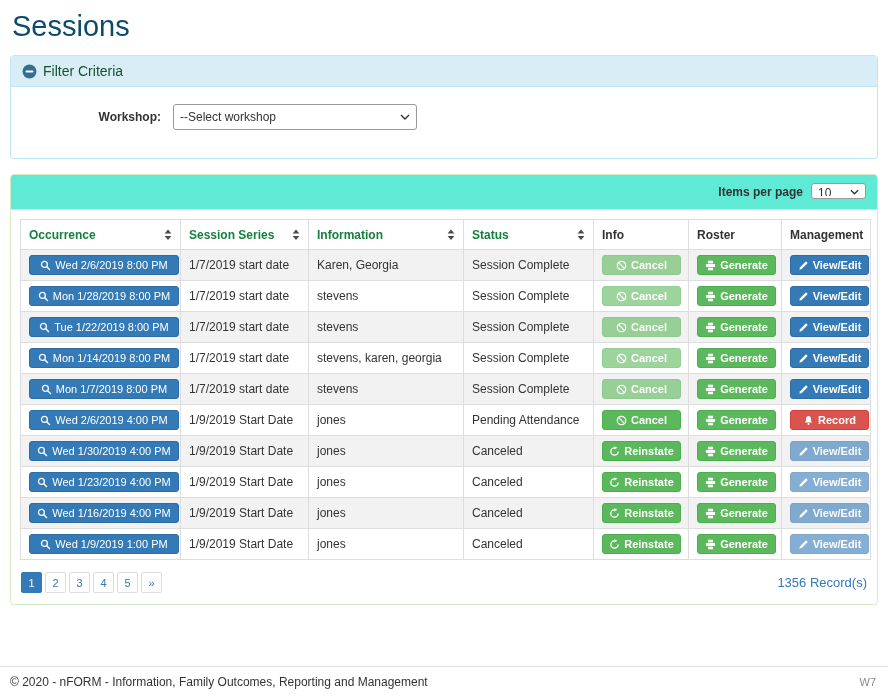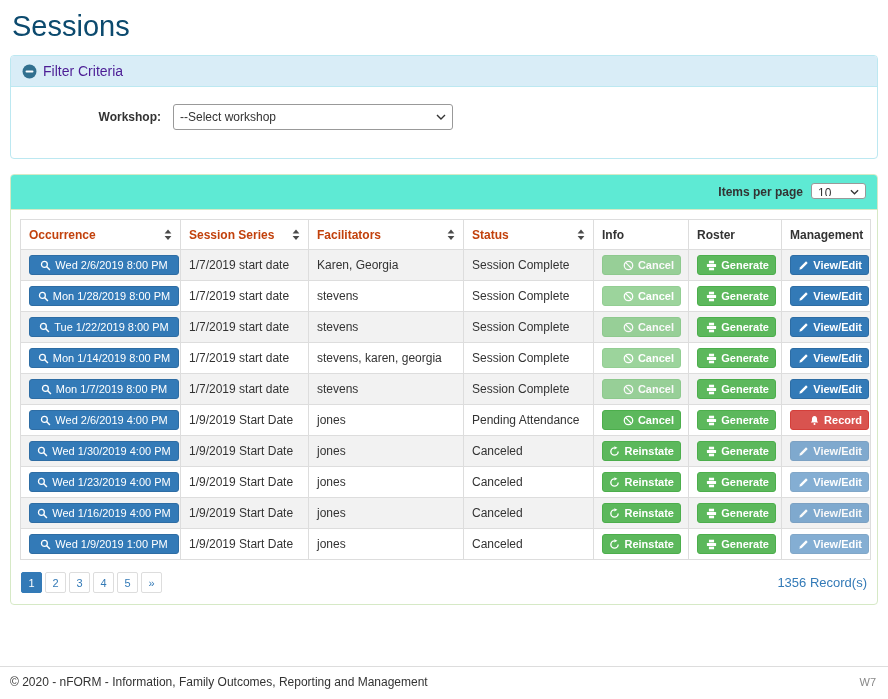--- a/index.html
+++ b/index.html
@@ -6,71 +6,71 @@
   html, body { width: 888px; background: #fff; color: #333; font-family: "Liberation Sans", sans-serif; }
   body { min-height: 699px; display: flex; flex-direction: column; }
 
   .content { padding: 8px 10px 0 10px; flex: 1 0 auto; }
 
   h1 { font-size: 29px; font-weight: 400; color: #0c4a6e; margin: 2px 0 12px 2px; }
 
   .panel { border: 1px solid; border-radius: 4px; margin-bottom: 15px; background: #fff; }
   .panel-info { border-color: #bce8f1; }
   .panel-info > .panel-heading {
-    background: #d9edf7; color: #4c1d95; padding: 7px 11px; font-size: 14px;
+    background: #d9edf7; color: #14532d; padding: 7px 11px; font-size: 14px;
     border-bottom: 1px solid #bce8f1; border-radius: 3px 3px 0 0;
     display: flex; align-items: center; gap: 6px;
   }
   .panel-success { border-color: #d6e9c6; }
   .panel-success > .panel-heading {
     background: #5eead4; padding: 8px 11px; border-bottom: 1px solid #d6e9c6;
     border-radius: 3px 3px 0 0; display: flex; justify-content: flex-end; align-items: center; gap: 8px;
   }
   .ipp-label { font-size: 12px; font-weight: bold; color: #333; }
 
   .filter-body { padding: 17px 12px 15px 12px; }
   .filter-row { display: flex; margin-bottom: 11px; }
   .filter-row:last-child { margin-bottom: 2px; }
   .filter-group { display: flex; align-items: center; justify-content: center; }
   .filter-label { width: 150px; text-align: right; font-weight: bold; font-size: 12px; padding-right: 12px; color: #333; }
   .filter-label.wide { width: 163px; }
 
   .select-wrap { position: relative; display: inline-block; }
-  .select-wrap.w252 { width: 280px; }
+  .select-wrap.w252 { width: 244px; }
   .select-wrap.w55 { width: 55px; }
   select.ui-select {
     width: 100%; height: 26px; font-size: 12px; color: #333; background: #fff;
     border: 1px solid #999; border-radius: 3px; padding: 2px 20px 2px 6px;
     appearance: none; -webkit-appearance: none; font-family: inherit;
   }
   select.ui-select.small { height: 16px; padding-right: 16px; }
   .chev { position: absolute; right: 7px; top: 50%; transform: translateY(-50%); pointer-events: none; line-height: 0; }
 
   .table-body { padding: 9px; }
   table { width: 100%; border-collapse: collapse; table-layout: fixed; font-size: 12px; }
   th, td { border: 1px solid #ddd; padding: 5px 8px; text-align: left; vertical-align: middle; }
   thead th { font-weight: bold; color: #333; height: 30px; background: #fff; }
-  th.sortable { color: #c2410c; cursor: pointer; }
+  th.sortable { color: #15803d; cursor: pointer; }
   .th-wrap { display: flex; justify-content: space-between; align-items: center; width: 100%; }
   tbody tr:nth-child(odd) { background: #f2f2f2; }
   tbody tr:nth-child(even) { background: #fff; }
   tbody td { height: 31px; }
   td.action-cell { text-align: center; }
 
   .btn {
     display: inline-flex; align-items: center; justify-content: center; gap: 4px;
     border-radius: 3px; color: #fff; font-size: 11px; height: 20px; padding: 0 6px;
     border: 1px solid transparent; cursor: pointer; white-space: nowrap; font-family: inherit; line-height: 1;
   }
   .btn-occurrence { background: #337ab7; border-color: #2e6da4; width: 150px; font-weight: normal; }
   .btn-primary { background: #337ab7; border-color: #2e6da4; font-weight: bold; }
   .btn-success { background: #5cb85c; border-color: #4cae4c; font-weight: bold; }
   .btn-danger  { background: #d9534f; border-color: #d43f3a; font-weight: bold; }
   .btn.muted { opacity: 0.6; cursor: default; }
-  .action-btn { width: 79px; justify-content: flex-end; }
+  .action-btn { width: 79px; }
 
   .icon { display: inline-flex; align-items: center; line-height: 0; }
 
   .table-footer { display: flex; justify-content: space-between; align-items: center; padding: 12px 1px 2px 1px; }
   .pagination { display: flex; gap: 3px; }
   .page-btn {
     min-width: 21px; height: 21px; display: inline-flex; align-items: center; justify-content: center;
     border: 1px solid #ddd; border-radius: 2px; color: #337ab7; background: #fff;
     font-size: 11px; padding: 0 5px; cursor: pointer; font-family: inherit;
   }
@@ -166,21 +166,21 @@
                   <span class="icon">
                     <svg width="8" height="12" viewBox="0 0 8 12">
                       <path d="M4 0.5 L7.4 4.5 L0.6 4.5 Z" fill="#4a4a4a"></path>
                       <path d="M0.6 7 L7.4 7 L4 11 Z" fill="#4a4a4a"></path>
                     </svg>
                   </span>
                 </div>
               </th>
               <th class="sortable">
                 <div class="th-wrap">
-                  <span>Facilitators</span>
+                  <span>Information</span>
                   <span class="icon">
                     <svg width="8" height="12" viewBox="0 0 8 12">
                       <path d="M4 0.5 L7.4 4.5 L0.6 4.5 Z" fill="#4a4a4a"></path>
                       <path d="M0.6 7 L7.4 7 L4 11 Z" fill="#4a4a4a"></path>
                     </svg>
                   </span>
                 </div>
               </th>
               <th class="sortable">
                 <div class="th-wrap">

